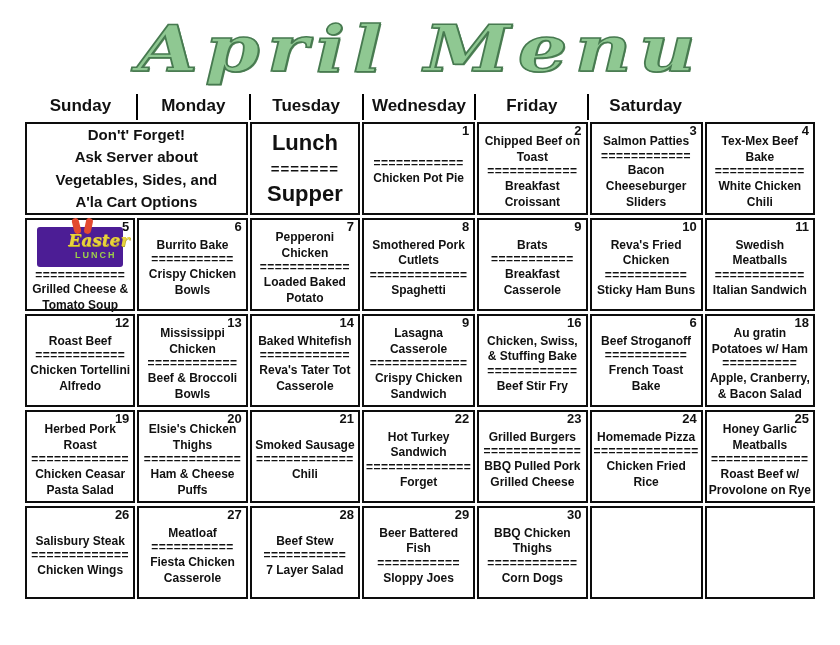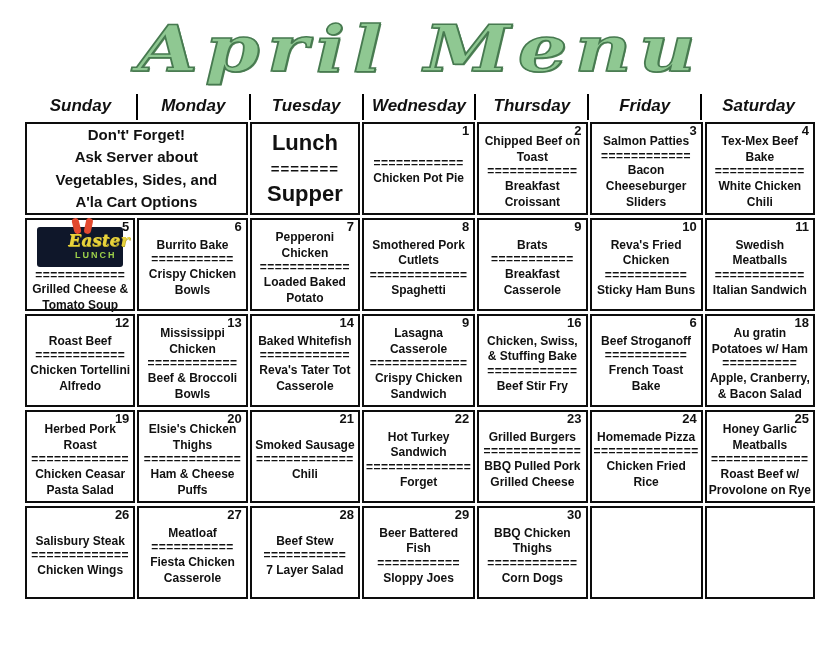--- a/index.html
+++ b/index.html
@@ -37,21 +37,20 @@
     top: 94px; left: 25px; width: 790px; height: 26px;
     display: grid;
     grid-template-columns: repeat(7, 1fr);
   }
   .dow {
     font-weight: bold;
     font-size: 17px;
     line-height: 24px;
     text-align: center;
     border-right: 2px solid #000;
-    font-style: italic;
   }
   .dow:last-child { border-right: none; }
 
   
   .grid {
     position: absolute;
     top: 122px; left: 25px; width: 790px;
     display: grid;
     grid-template-columns: repeat(7, 1fr);
     grid-auto-rows: 93px;
@@ -97,21 +96,21 @@
     padding: 8px 2px;
     font-size: 22px;
     line-height: 1;
   }
   .ls-cell .divider { font-size: 15px; letter-spacing: 1px; }
 
   
   .easter {
     position: relative;
     width: 86px; height: 40px;
-    background: #0f172a;
+    background: #4c1d95;
     border-radius: 3px;
     margin: 4px auto 2px auto;
     flex: none;
     padding-left: 31px;
   }
   .easter .word {
     font-family: "DejaVu Serif", serif;
     font-style: italic;
     font-weight: bold;
     font-size: 17px;
@@ -142,21 +141,20 @@
 
 <div class="page">
 
   <div class="title">April Menu</div>
 
   <div class="dow-row">
     <div class="dow">Sunday</div>
     <div class="dow">Monday</div>
     <div class="dow">Tuesday</div>
     <div class="dow">Wednesday</div>
-    <div class="dow">Thursday</div>
     <div class="dow">Friday</div>
     <div class="dow">Saturday</div>
   </div>
 
   <div class="grid">
 
     <div class="cell note-cell">
       <div>Don't' Forget!</div>
       <div>Ask Server about</div>
       <div>Vegetables, Sides, and</div>

